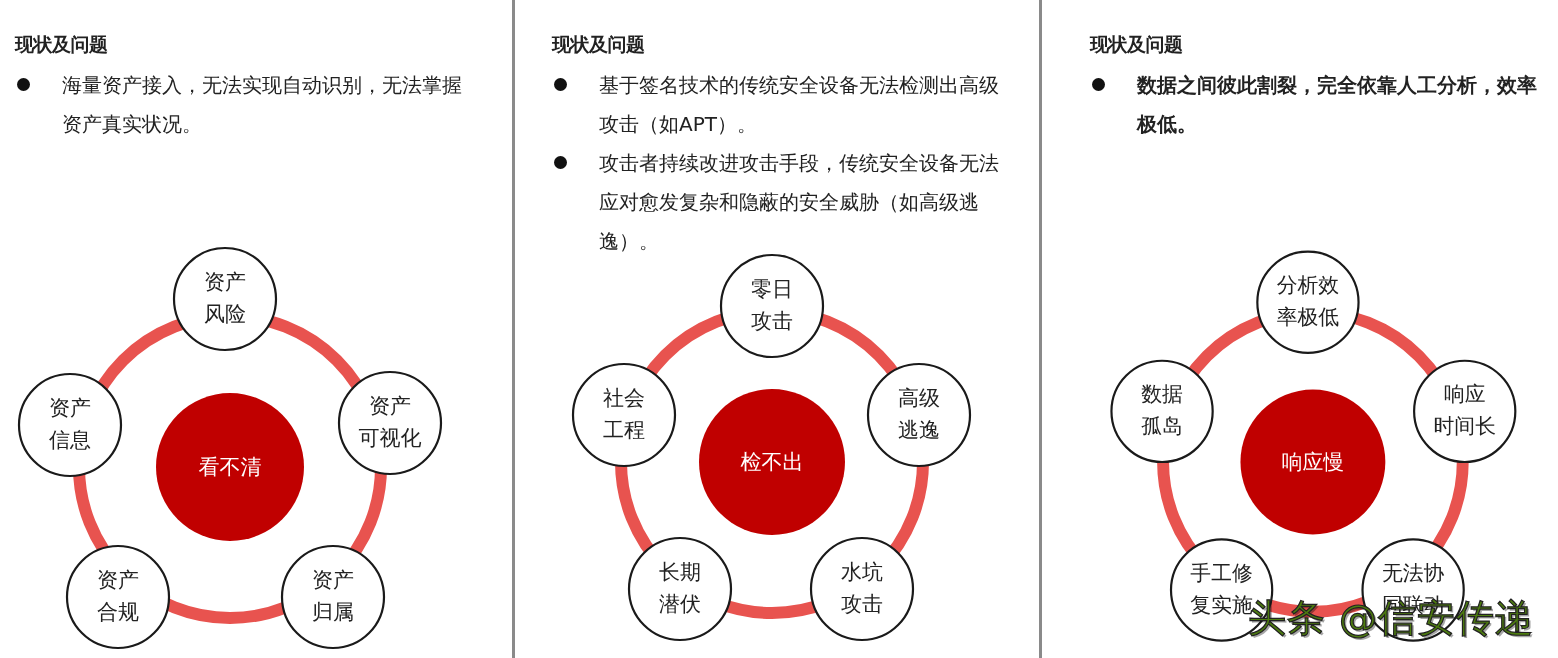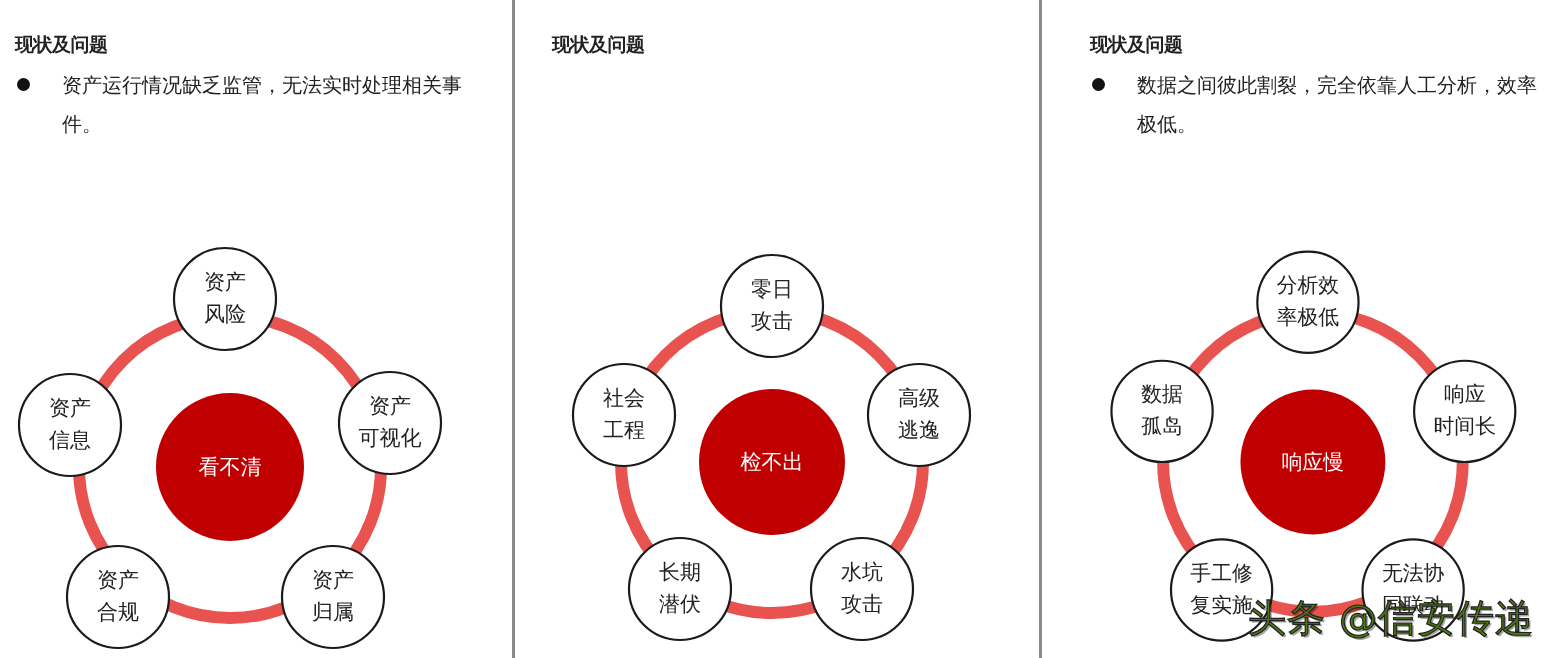--- a/index.html
+++ b/index.html
@@ -109,21 +109,21 @@
 <body>
 
 <div class="divider" style="left:512px;"></div>
 <div class="divider" style="left:1039px;"></div>
 
 <section class="panel" style="left:0; width:512px;">
   <div class="panel-title" style="left:15px;">现状及问题</div>
   <ul class="bullets" style="left:16px; width:450px;">
     <li class="bullet-item">
       <span class="bullet-dot"></span>
-      <span>资产运行情况缺乏监管，无法实时处理相关事件。</span>
+      <span>海量资产接入，无法实现自动识别，无法掌握资产真实状况。</span>
     </li>
   </ul>
   <svg class="diagram" viewBox="0 0 520 658">
     <circle class="ring" cx="230" cy="467" r="151"></circle>
     <circle class="center-circle" cx="230" cy="467" r="74"></circle>
     <text class="center-text" x="230" y="474">看不清</text>
 
     <g>
       <circle class="sat-circle" cx="225" cy="299" r="51"></circle>
       <text class="sat-text" x="225" y="289">资产</text>
@@ -147,20 +147,30 @@
     <g>
       <circle class="sat-circle" cx="70" cy="425" r="51"></circle>
       <text class="sat-text" x="70" y="415">资产</text>
       <text class="sat-text" x="70" y="447">信息</text>
     </g>
   </svg>
 </section>
 
 <section class="panel" style="left:515px; width:524px;">
   <div class="panel-title" style="left:37px;">现状及问题</div>
+  <ul class="bullets" style="left:38px; width:450px;">
+    <li class="bullet-item">
+      <span class="bullet-dot"></span>
+      <span>基于签名技术的传统安全设备无法检测出高级攻击（如APT）。</span>
+    </li>
+    <li class="bullet-item">
+      <span class="bullet-dot"></span>
+      <span>攻击者持续改进攻击手段，传统安全设备无法应对愈发复杂和隐蔽的安全威胁（如高级逃逸）。</span>
+    </li>
+  </ul>
   <svg class="diagram" viewBox="0 0 520 658" style="width:524px;">
     <circle class="ring" cx="255" cy="462" r="151"></circle>
     <circle class="center-circle" cx="255" cy="462" r="73"></circle>
     <text class="center-text" x="255" y="469">检不出</text>
 
     <g>
       <circle class="sat-circle" cx="255" cy="306" r="51"></circle>
       <text class="sat-text" x="255" y="296">零日</text>
       <text class="sat-text" x="255" y="328">攻击</text>
     </g>
@@ -182,21 +192,21 @@
     <g>
       <circle class="sat-circle" cx="107" cy="415" r="51"></circle>
       <text class="sat-text" x="107" y="405">社会</text>
       <text class="sat-text" x="107" y="437">工程</text>
     </g>
   </svg>
 </section>
 
 <section class="panel" style="left:1042px; width:516px;">
   <div class="panel-title" style="left:48px;">现状及问题</div>
-  <ul class="bullets" style="left:49px; width:450px;">
+  <ul class="bullets" style="left:49px; width:450px;font-weight:bold;">
     <li class="bullet-item">
       <span class="bullet-dot"></span>
       <span>数据之间彼此割裂，完全依靠人工分析，效率极低。</span>
     </li>
   </ul>
   <svg class="diagram" viewBox="0 0 520 658" style="width:516px;">
     <circle class="ring" cx="273" cy="463" r="151"></circle>
     <circle class="center-circle" cx="273" cy="463" r="73"></circle>
     <text class="center-text" x="273" y="470">响应慢</text>
 

